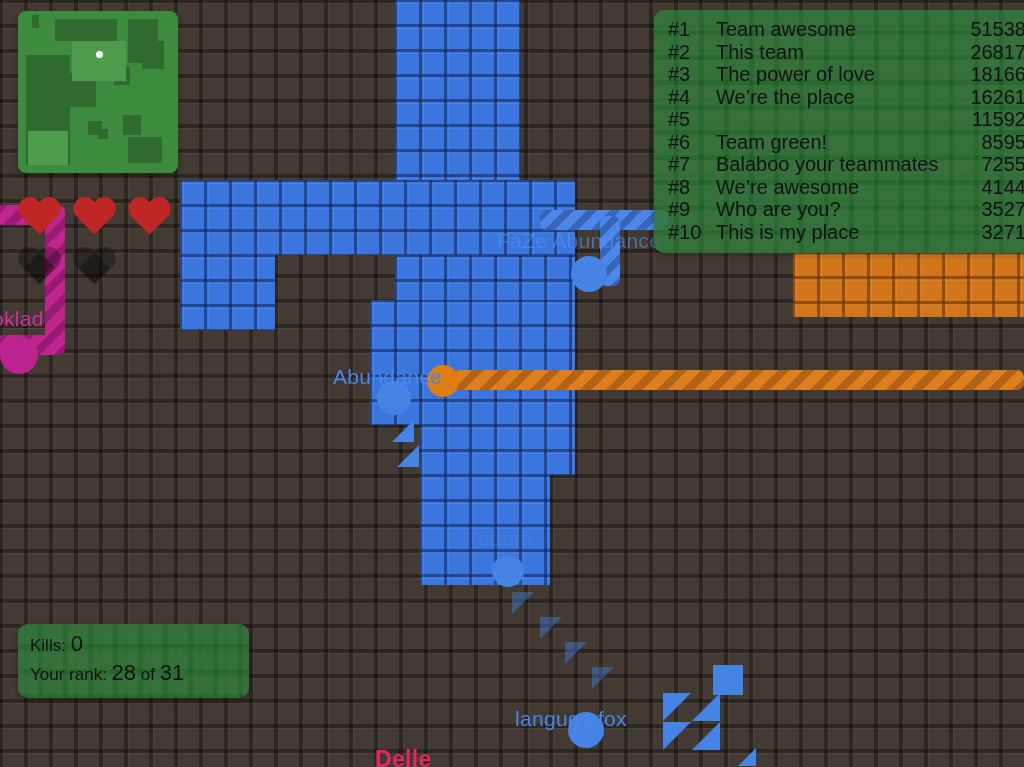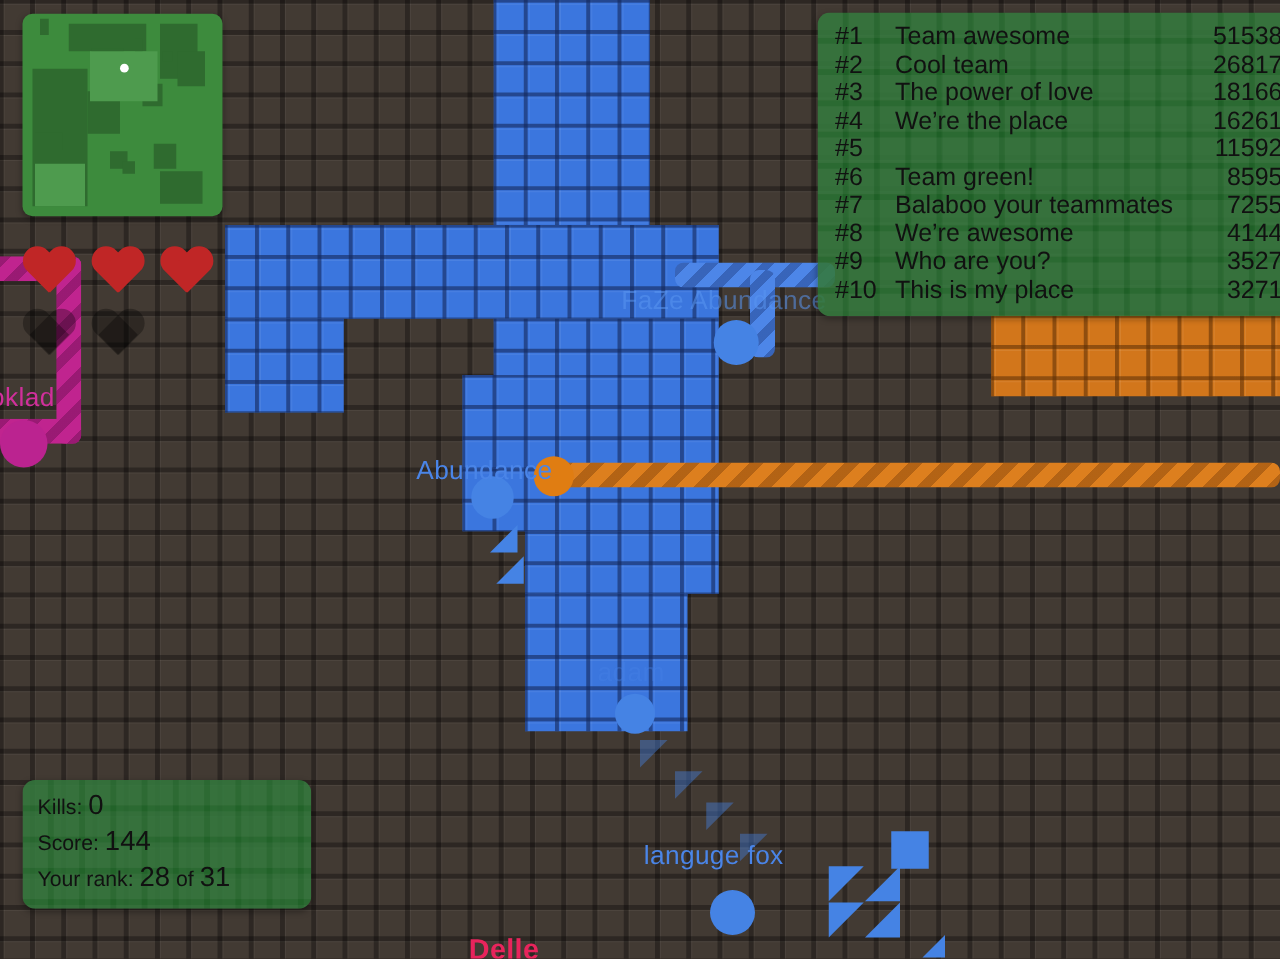--- a/index.html
+++ b/index.html
@@ -208,21 +208,21 @@
   <div class="dot blue" style="left:571px; top:256px; width:36px; height:36px;"></div>
   <div class="dot blue" style="left:377px; top:381px; width:34px; height:34px;"></div>
   <div class="dot orange" style="left:427px; top:365px; width:32px; height:32px;"></div>
   <div class="dot blue" style="left:492px; top:555px; width:32px; height:32px;"></div>
   <div class="dot blue" style="left:568px; top:712px; width:36px; height:36px;"></div>
   <div class="dot magenta" style="left:0px; top:336px; width:38px; height:38px;"></div>
 
   <div class="pname faded" style="left:497px; top:229px;">FaZe Abundance</div>
   <div class="pname blue" style="left:333px; top:365px;">Abundance</div>
   <div class="pname dim" style="left:478px; top:527px;">adam</div>
-  <div class="pname blue" style="left:515px; top:673px;">languge fox</div>
+  <div class="pname blue" style="left:515px; top:707px;">languge fox</div>
   <div class="pname magenta" style="left:-8px; top:307px;">oklad</div>
   <div class="pname crimson" style="left:375px; top:746px;">Delle</div>
 
   <div id="minimap">
     <div class="patch" style="left:37px;top:8px;width:62px;height:22px;"></div>
     <div class="patch" style="left:55px;top:28px;width:26px;height:22px;"></div>
     <div class="patch" style="left:8px;top:44px;width:44px;height:110px;"></div>
     <div class="patch" style="left:110px;top:8px;width:30px;height:44px;"></div>
     <div class="patch" style="left:124px;top:30px;width:22px;height:28px;"></div>
     <div class="patch" style="left:52px;top:62px;width:26px;height:34px;"></div>
@@ -251,21 +251,21 @@
   <div id="leaderboard" class="panel">
     <table>
       <tbody>
         <tr>
           <td class="rank">#1</td>
           <td class="team">Team awesome</td>
           <td class="score">51538</td>
         </tr>
         <tr>
           <td class="rank">#2</td>
-          <td class="team">Cool team</td>
+          <td class="team">This team</td>
           <td class="score">26817</td>
         </tr>
         <tr>
           <td class="rank">#3</td>
           <td class="team">The power of love</td>
           <td class="score">18166</td>
         </tr>
         <tr>
           <td class="rank">#4</td>
           <td class="team">We’re the place</td>
@@ -302,24 +302,20 @@
           <td class="score">3271</td>
         </tr>
       </tbody>
     </table>
   </div>
 
   <div id="stats" class="panel">
     <div class="line">
       <span>Kills:</span>
       <span class="big">0</span>
-    </div>
-    <div class="line">
-      <span>Score:</span>
-      <span class="big">144</span>
     </div>
     <div class="line">
       <span>Your rank:</span>
       <span class="big">28</span>
       <span>of</span>
       <span class="big">31</span>
     </div>
   </div>
 
 </div>

